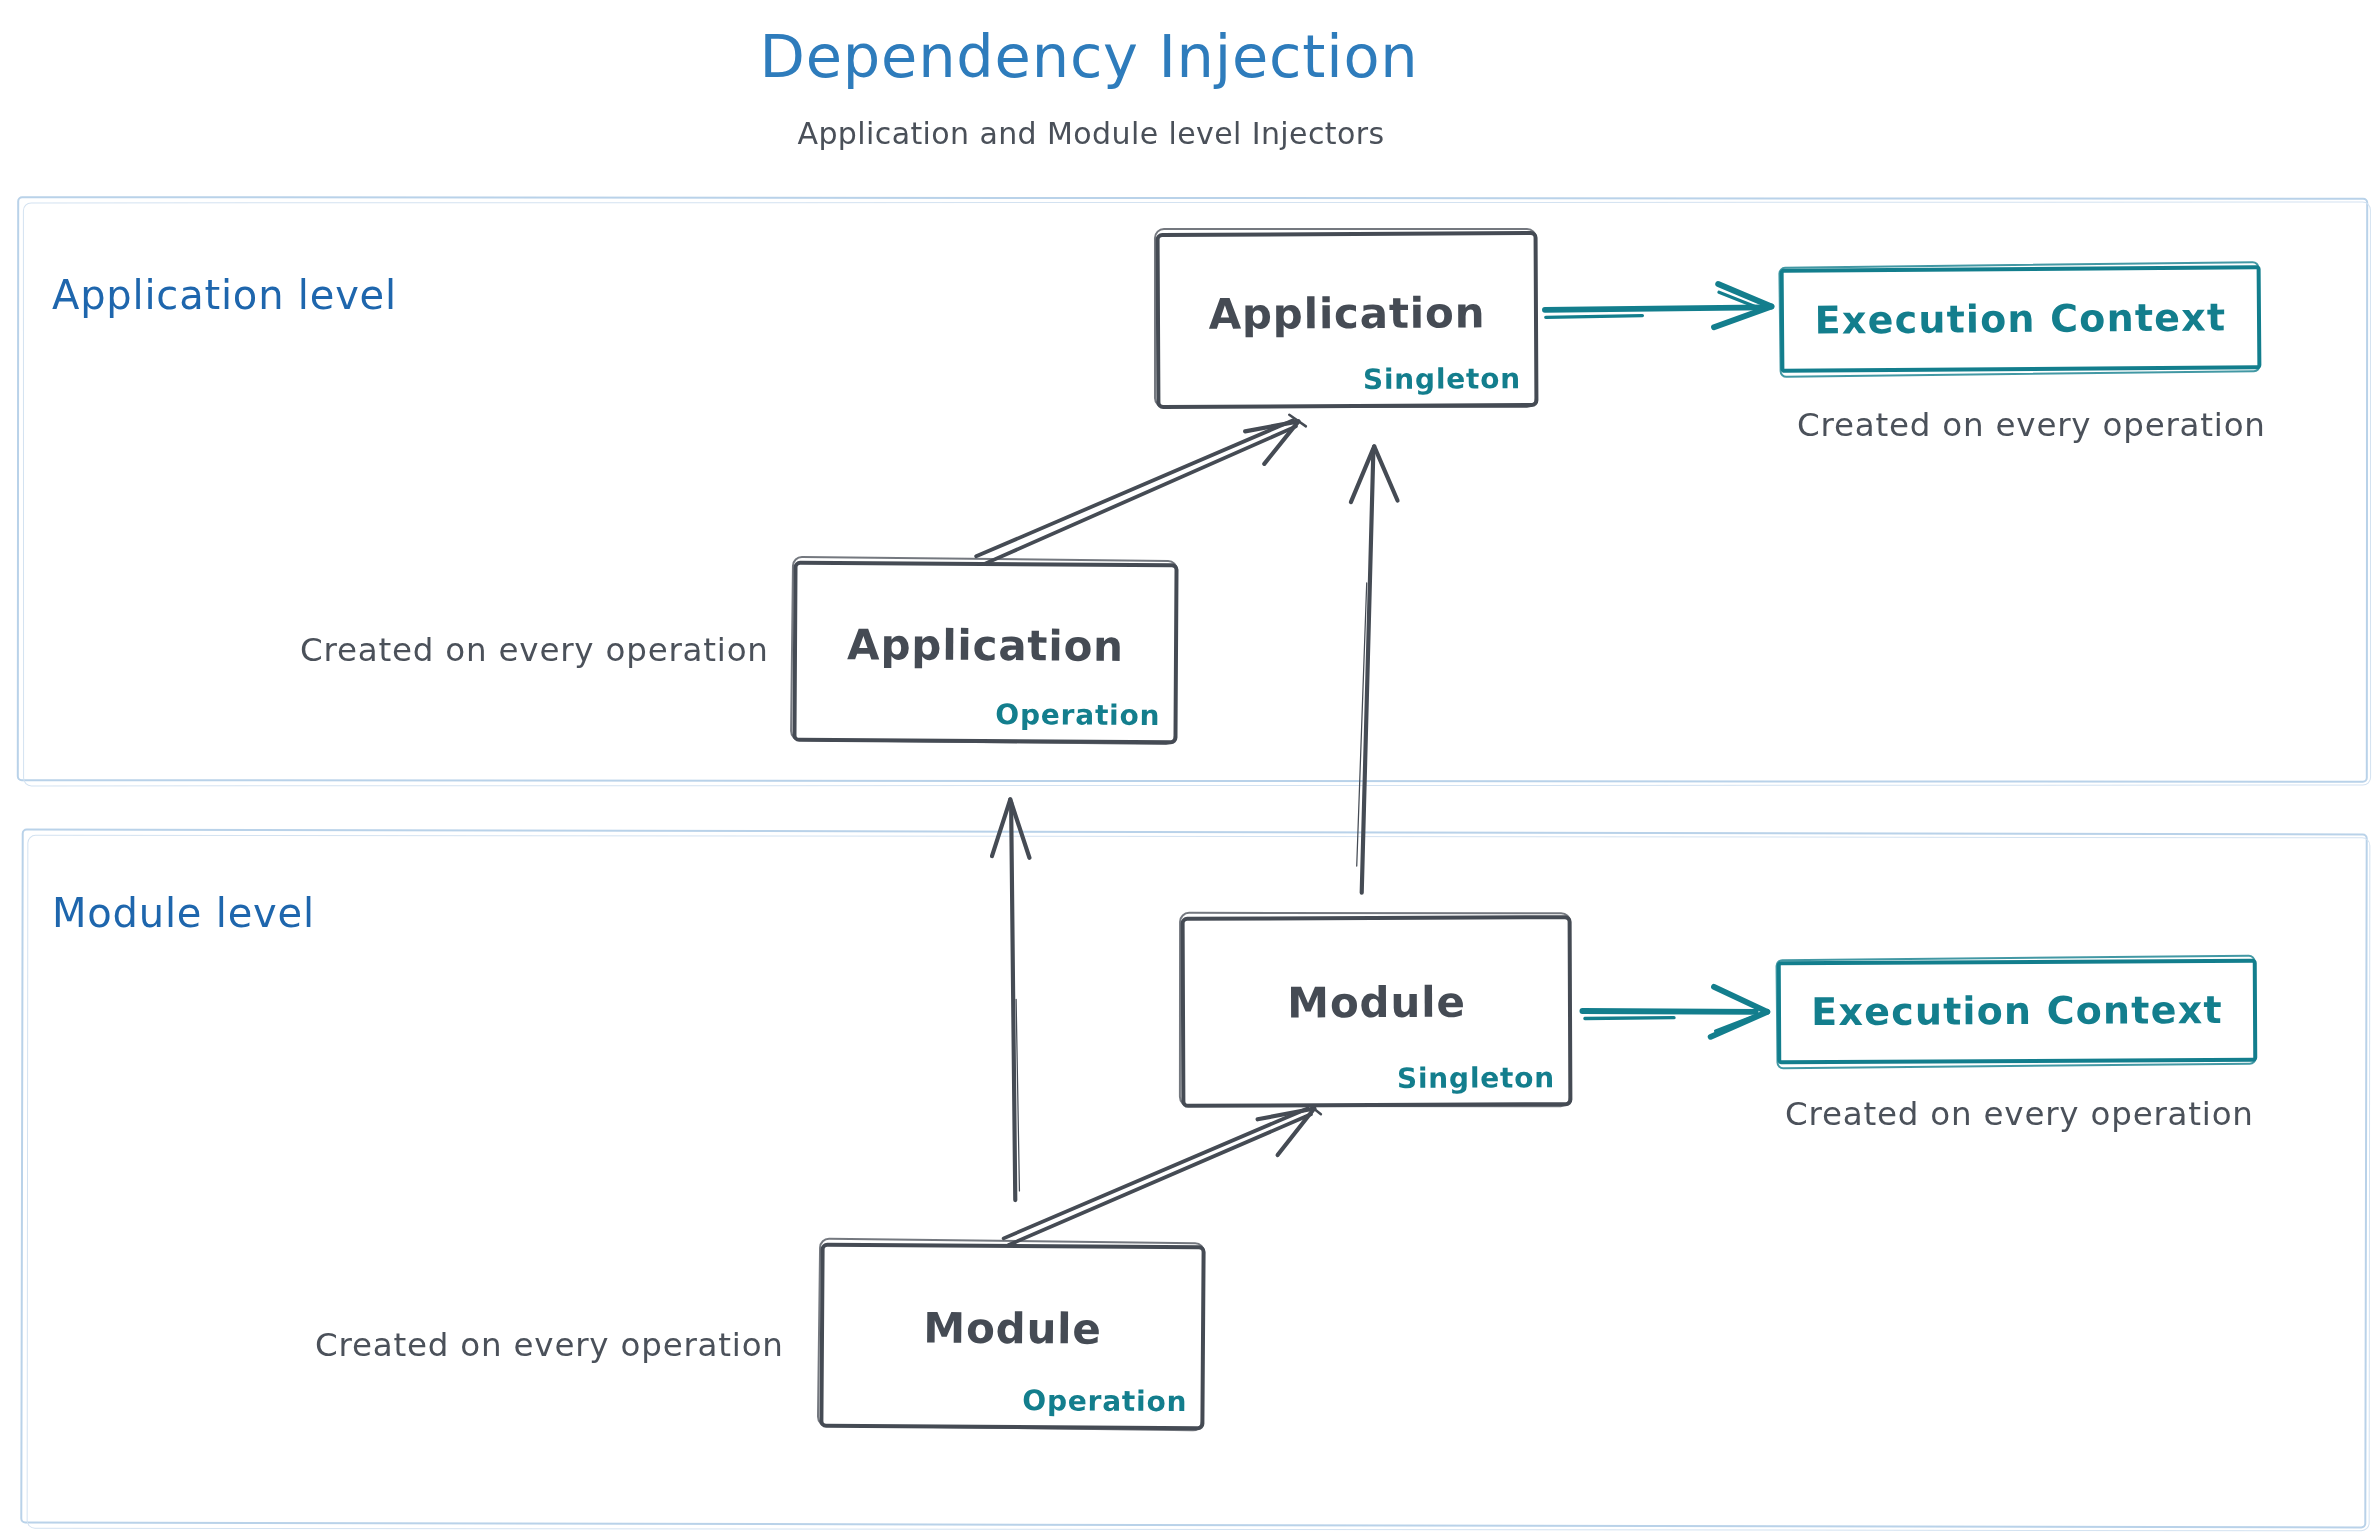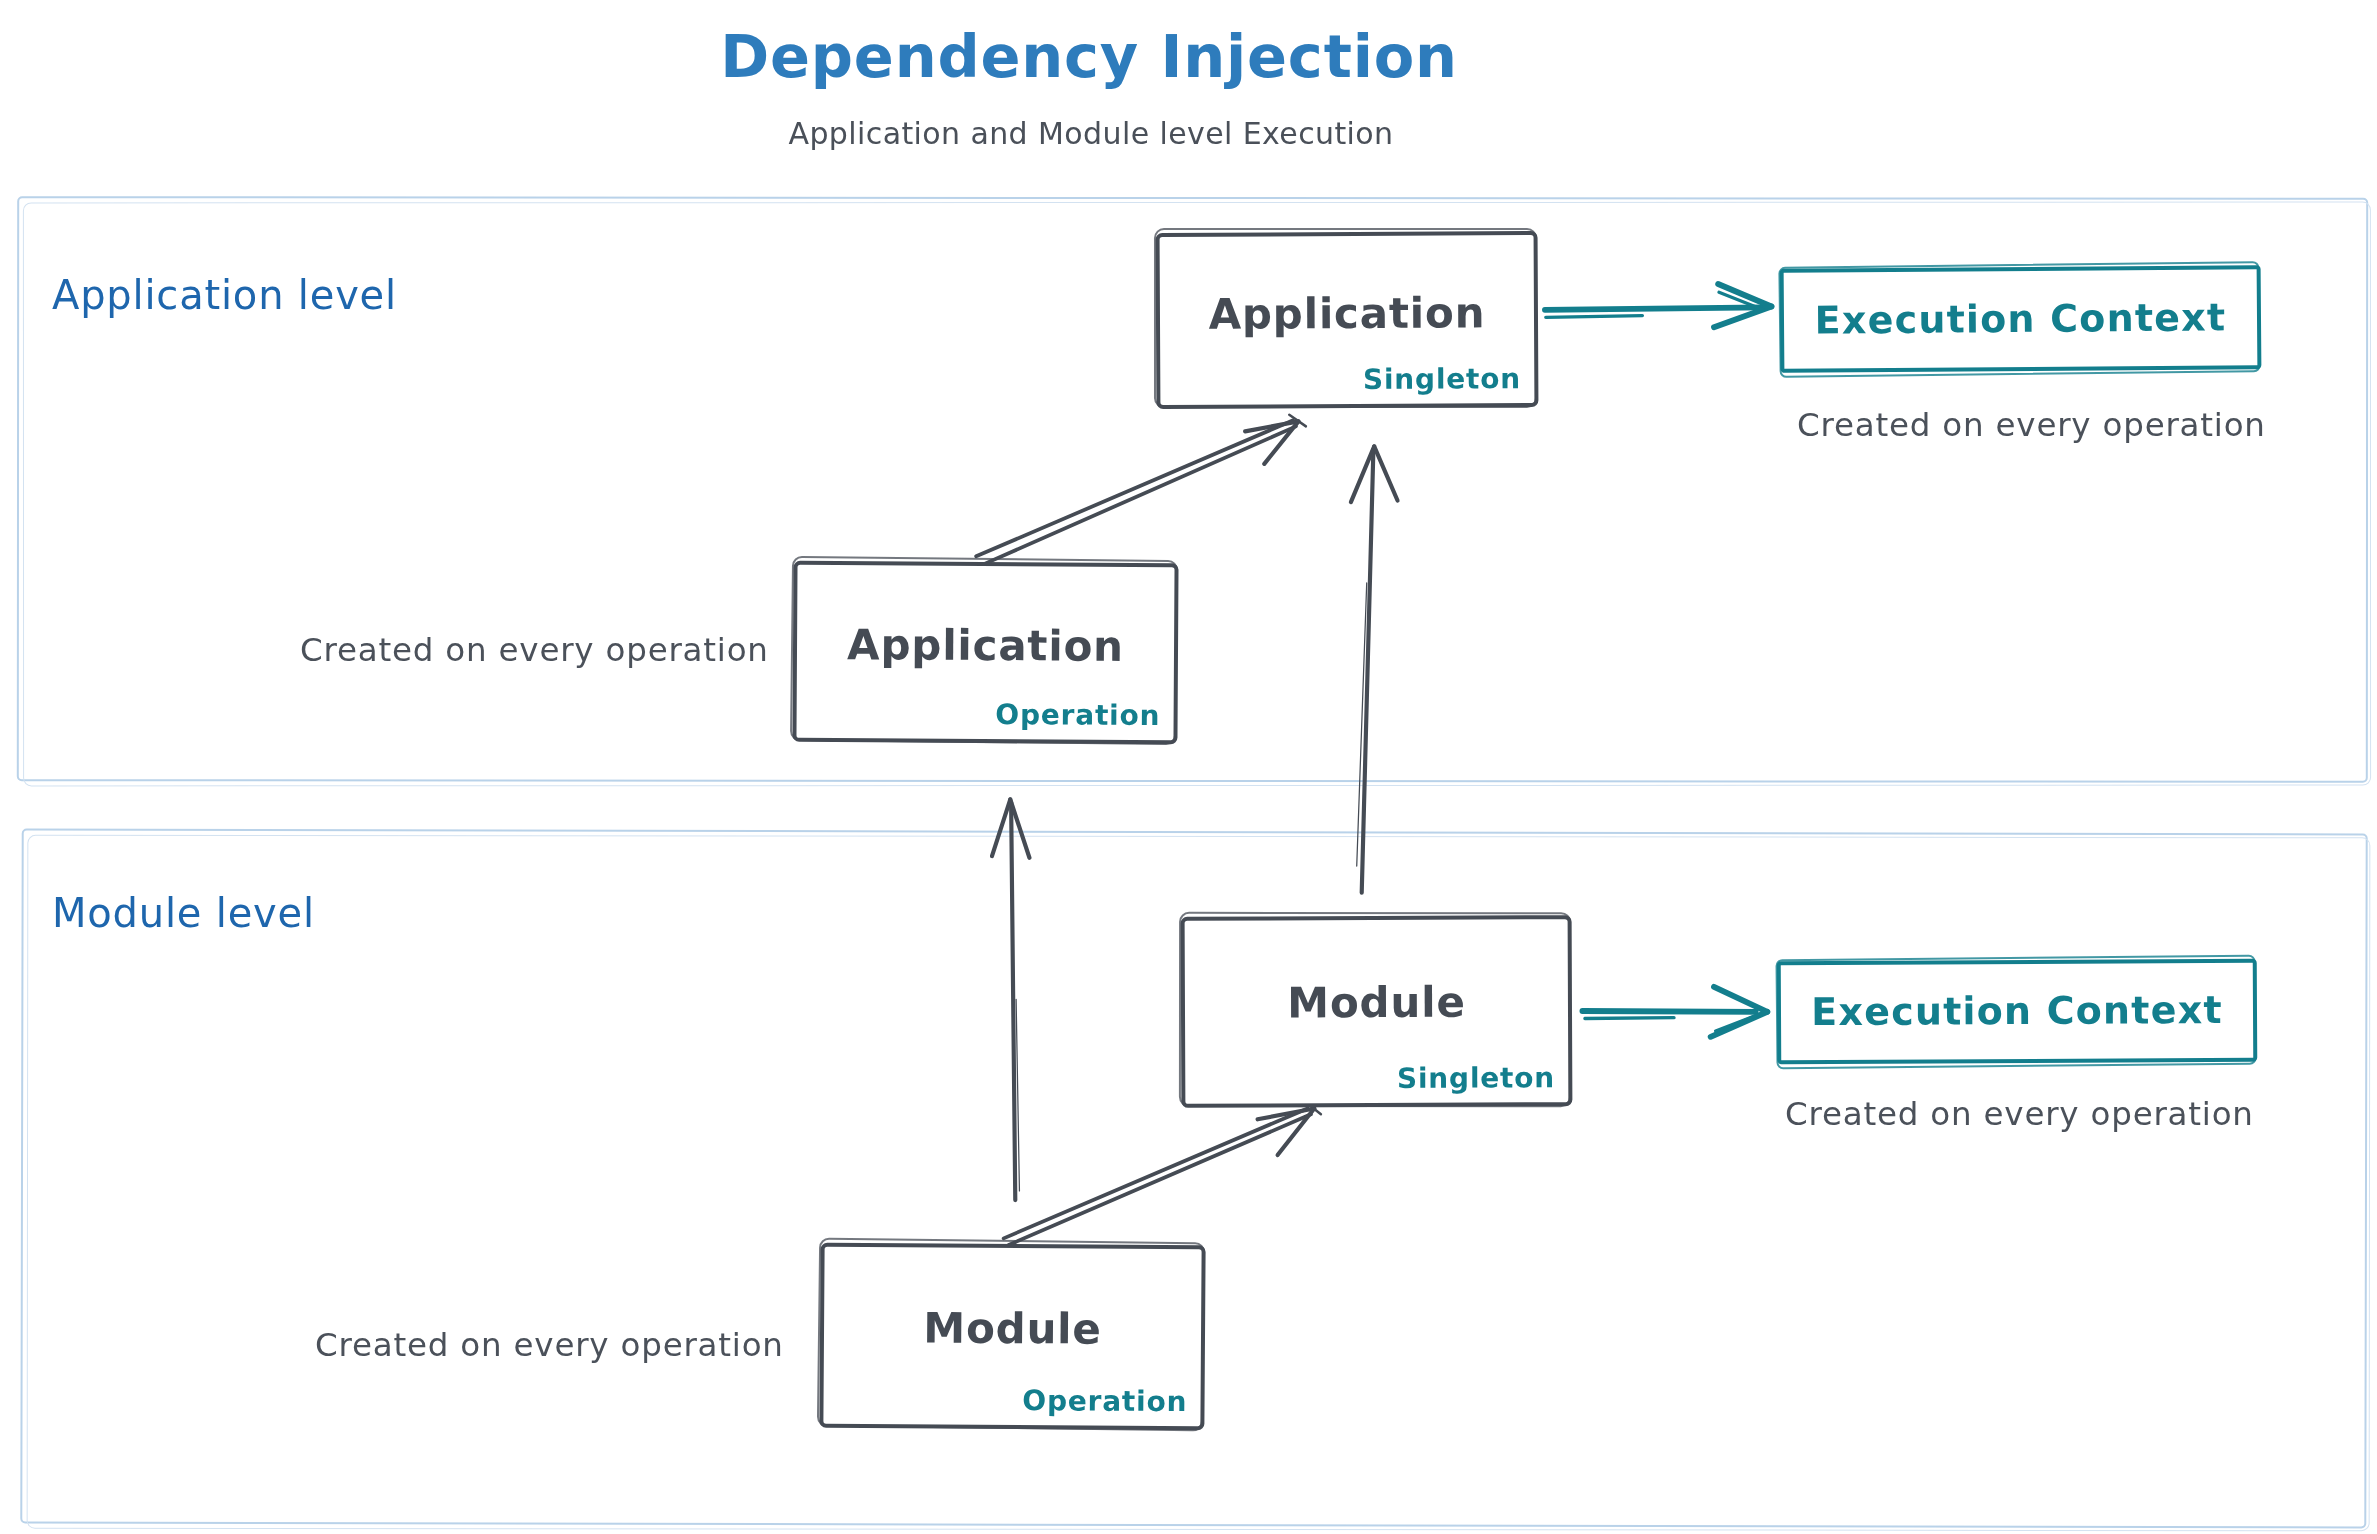--- a/index.html
+++ b/index.html
@@ -4,21 +4,21 @@
 <style>
   html,body{margin:0;padding:0;background:#fff;}
   #stage{
     position:relative;width:2377px;height:1534px;background:#ffffff;overflow:hidden;
     font-family:"DejaVu Sans",sans-serif;color:#454b54;
   }
   .nowrap{white-space:nowrap;}
   .centerx{transform:translateX(-50%);}
   
   .page-title{
-    position:absolute;left:1089px;top:21.7px;font-size:59px;font-weight:bold;
+    position:absolute;left:1089px;top:21.7px;font-size:59px;font-weight:normal;
     color:#2e7cbc;letter-spacing:0.8px;
   }
   .page-subtitle{
     position:absolute;left:1091px;top:116px;font-size:30px;color:#4a5059;letter-spacing:0.4px;
   }
   
   .level{
     position:absolute;border:2.5px solid #b9d2e9;border-radius:5px;background:transparent;
   }
   .level::before{
@@ -78,21 +78,21 @@
   #arrows{position:absolute;left:0;top:0;width:2377px;height:1534px;pointer-events:none;}
   .ink-stroke{stroke:#454b54;fill:none;stroke-linecap:round;}
   .teal-stroke{stroke:#137e8d;fill:none;stroke-linecap:round;}
 </style>
 </head>
 <body>
 
 <div id="stage">
 
   <div class="page-title centerx nowrap">Dependency Injection</div>
-  <div class="page-subtitle centerx nowrap">Application and Module level Execution</div>
+  <div class="page-subtitle centerx nowrap">Application and Module level Injectors</div>
 
   <div class="level" id="level-app"></div>
   <div class="level" id="level-module"></div>
   <div class="section-label nowrap" id="label-app">Application level</div>
   <div class="section-label nowrap" id="label-module">Module level</div>
 
   <svg id="arrows" viewBox="0 0 2854 1842" xmlns="http://www.w3.org/2000/svg">
 
     <g>
       <path class="teal-stroke" stroke-width="7" d="M1855 372 L2118 369"></path>

